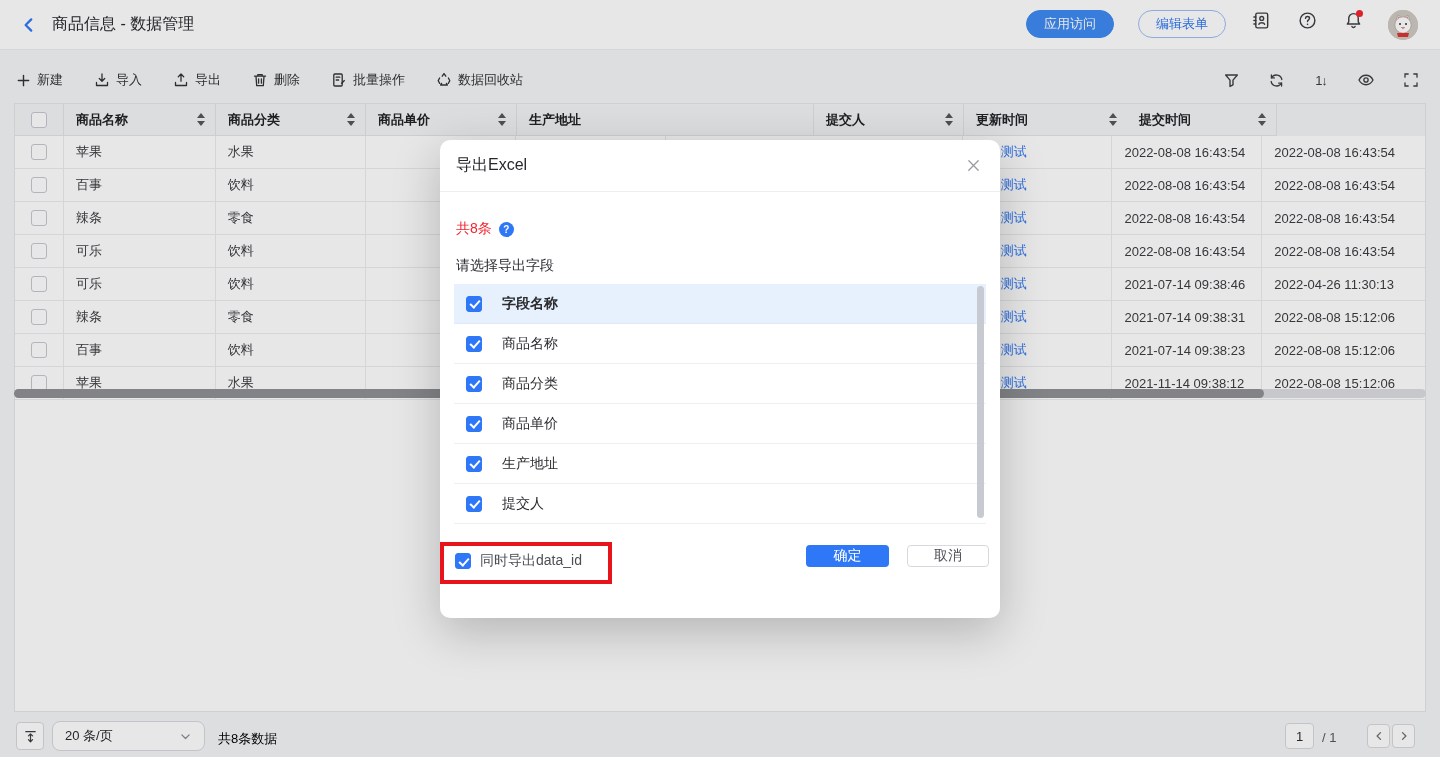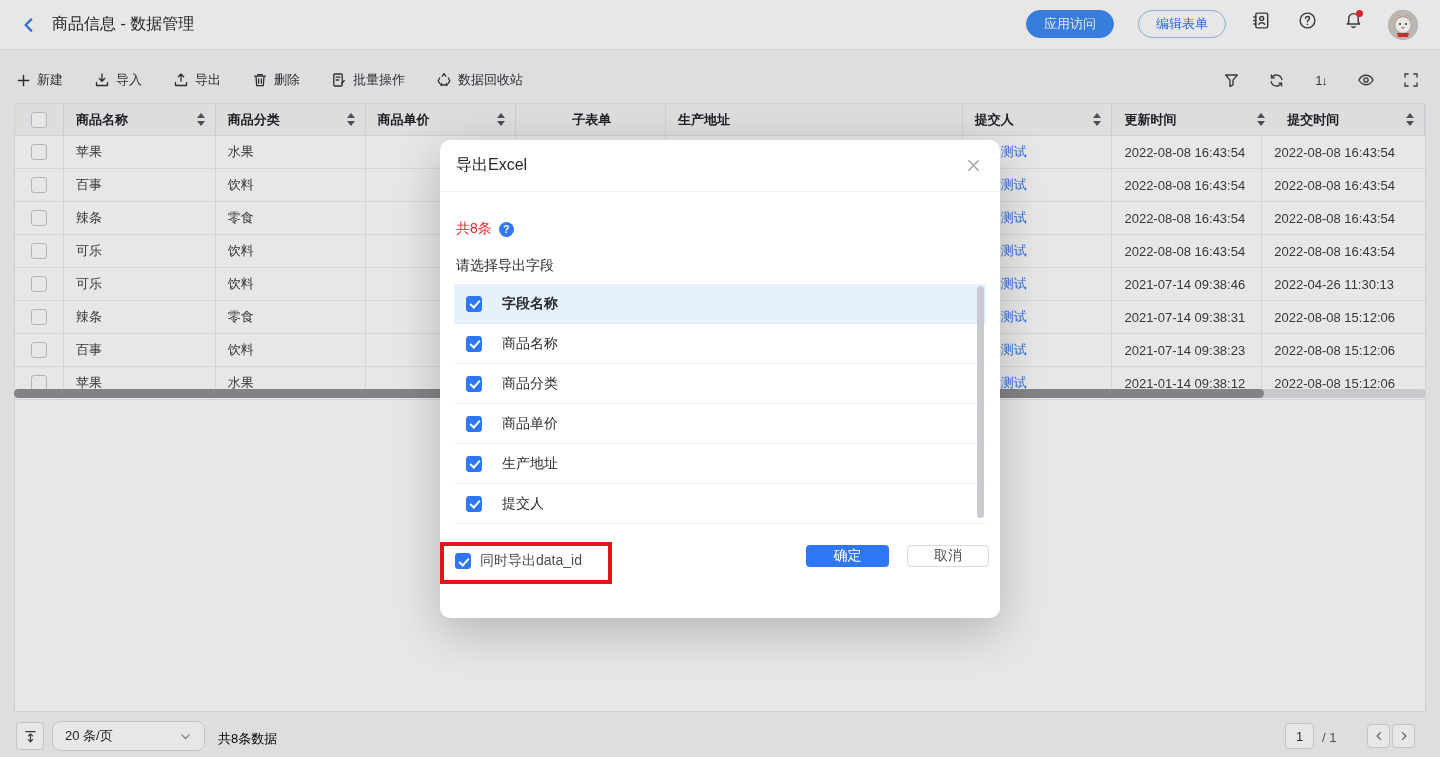--- a/index.html
+++ b/index.html
@@ -218,23 +218,20 @@
             <i class="dn"></i>
           </span>
         </div>
         <div class="th c3">
           <span>商品单价</span>
           <span class="sorter">
             <i class="up"></i>
             <i class="dn"></i>
           </span>
         </div>
-        <div class="th c4">
-          <span>子表单</span>
-        </div>
         <div class="th c5">
           <span>生产地址</span>
         </div>
         <div class="th c6">
           <span>提交人</span>
           <span class="sorter">
             <i class="up"></i>
             <i class="dn"></i>
           </span>
         </div>
@@ -348,21 +345,21 @@
         <div class="tr">
           <div class="td c0">
             <span class="cbx"></span>
           </div>
           <div class="td c1">苹果</div>
           <div class="td c2">水果</div>
           <div class="td c3"></div>
           <div class="td c4"></div>
           <div class="td c5"></div>
           <div class="td c6">测试</div>
-          <div class="td c7">2021-01-14 09:38:12</div>
+          <div class="td c7">2021-11-14 09:38:12</div>
           <div class="td c8">2022-08-08 15:12:06</div>
         </div>
       </div>
   </div>
   <div class="hs-track"></div>
   <div class="hs-thumb"></div>
 
   <footer class="pagebar">
     <span class="rowheight-btn">
       <svg width="15" height="15" viewBox="0 0 16 16" fill="none" stroke="#3c3d41" stroke-width="1.3" stroke-linecap="round" stroke-linejoin="round">

